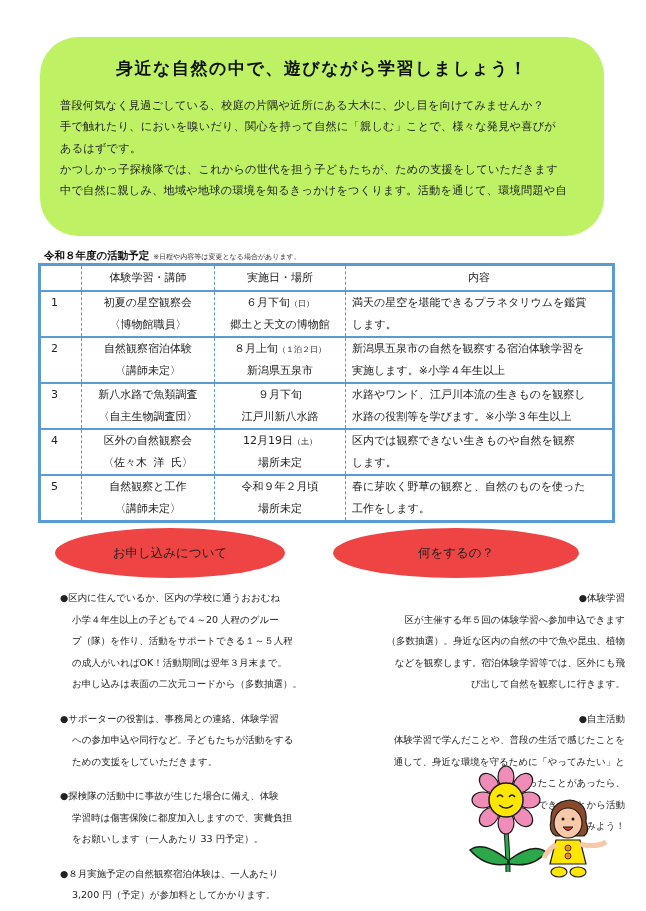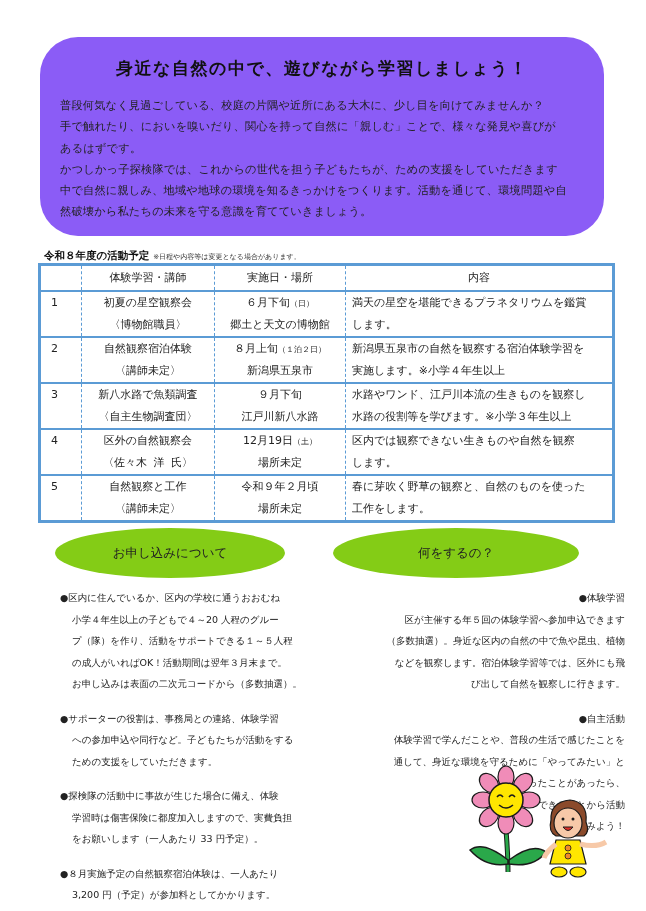--- a/index.html
+++ b/index.html
@@ -2,21 +2,21 @@
 <html><head>
 <meta charset="utf-8">
 <style>
   html, body { margin:0; padding:0; }
   body {
     width:646px; height:911px; background:#ffffff; position:relative; overflow:hidden;
     font-family:"DejaVu Sans", "Liberation Sans", sans-serif; color:#222;
   }
   .intro-box {
     position:absolute; left:40px; top:37px; width:564px; height:199px;
-    background:#8b5cf6; border-radius:38px;
+    background:#bef264; border-radius:38px;
   }
   .intro-title {
     position:absolute; left:0; right:0; top:20px; text-align:center;
     font-size:17px; font-weight:bold; color:#111; letter-spacing:1.5px;
   }
   .intro-body {
     position:absolute; left:20px; top:58px; width:530px;
     font-size:11.2px; line-height:21.3px; color:#222; letter-spacing:0.2px;
   }
   .intro-body p { margin:0; }
@@ -43,21 +43,21 @@
   .c-no { width:40px; text-align:center; }
   .c-name { width:132px; text-align:center;font-family:Liberation Mono, monospace; }
   .c-date { width:130px; text-align:center;border-radius:12px; }
   .c-desc { padding-left:6px !important; text-align:left; }
   .cell-line { height:22px; line-height:22px; white-space:nowrap; }
   .small { font-size:8px; }
   .num-cell { text-align:center; padding-left:0; }
   .num-cell .cell-line { text-align:left; padding-left:10px; }
 
   .oval {
-    position:absolute; height:50px; background:#84cc16; border-radius:50%;
+    position:absolute; height:50px; background:#ef4444; border-radius:50%;
     text-align:center; line-height:50px; font-size:12.5px; color:#222;
   }
   .oval-apply { left:55px; top:528px; width:230px; }
   .oval-what { left:333px; top:528px; width:246px; }
 
   .col-left { position:absolute; left:60px; top:587px; width:265px; font-size:9.5px; line-height:21.5px; color:#222; }
   .col-right { position:absolute; left:340px; top:587px; width:285px; font-size:9.5px; line-height:21.5px; color:#222;text-align:right; }
   .bullet-block { margin-bottom:13px; }
   .bullet-block p { margin:0; }
   .indent { padding-left:12px; }
@@ -70,21 +70,20 @@
 <body>
 
 <div class="intro-box">
   <div class="intro-title">身近な自然の中で、遊びながら学習しましょう！</div>
   <div class="intro-body">
     <p>普段何気なく見過ごしている、校庭の片隅や近所にある大木に、少し目を向けてみませんか？</p>
     <p>手で触れたり、においを嗅いだり、関心を持って自然に「親しむ」ことで、様々な発見や喜びが</p>
     <p>あるはずです。</p>
     <p>かつしかっ子探検隊では、これからの世代を担う子どもたちが、ための支援をしていただきます</p>
     <p>中で自然に親しみ、地域や地球の環境を知るきっかけをつくります。活動を通じて、環境問題や自</p>
-    <p>然破壊から私たちの未来を守る意識を育てていきましょう。</p>
   </div>
 </div>
 
 <div class="schedule-heading">
   <span>令和８年度の活動予定</span><span class="schedule-note">※日程や内容等は変更となる場合があります。</span>
 </div>
 
 <table class="schedule-table">
   <thead>
     <tr>

